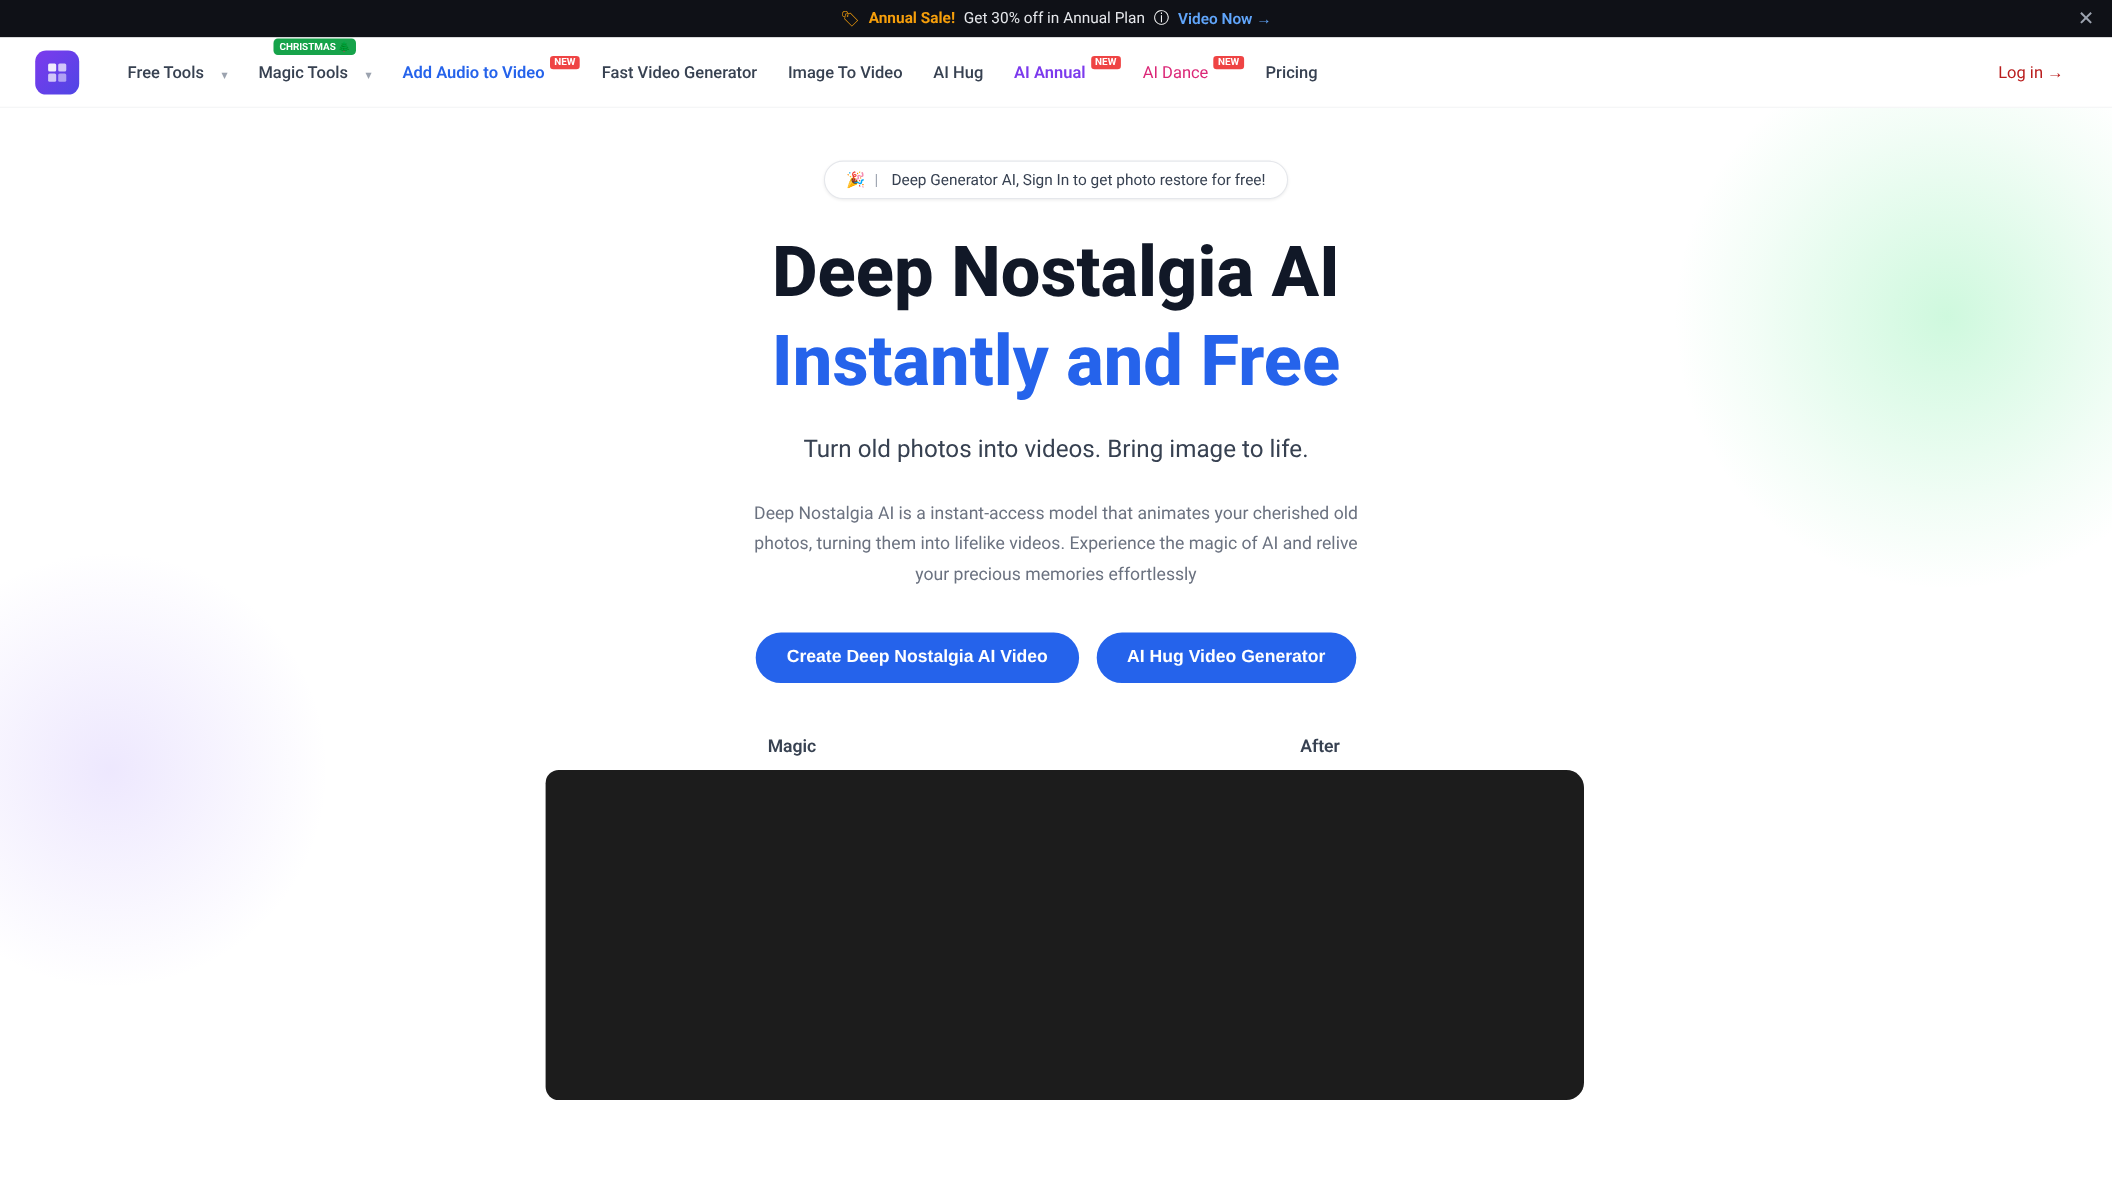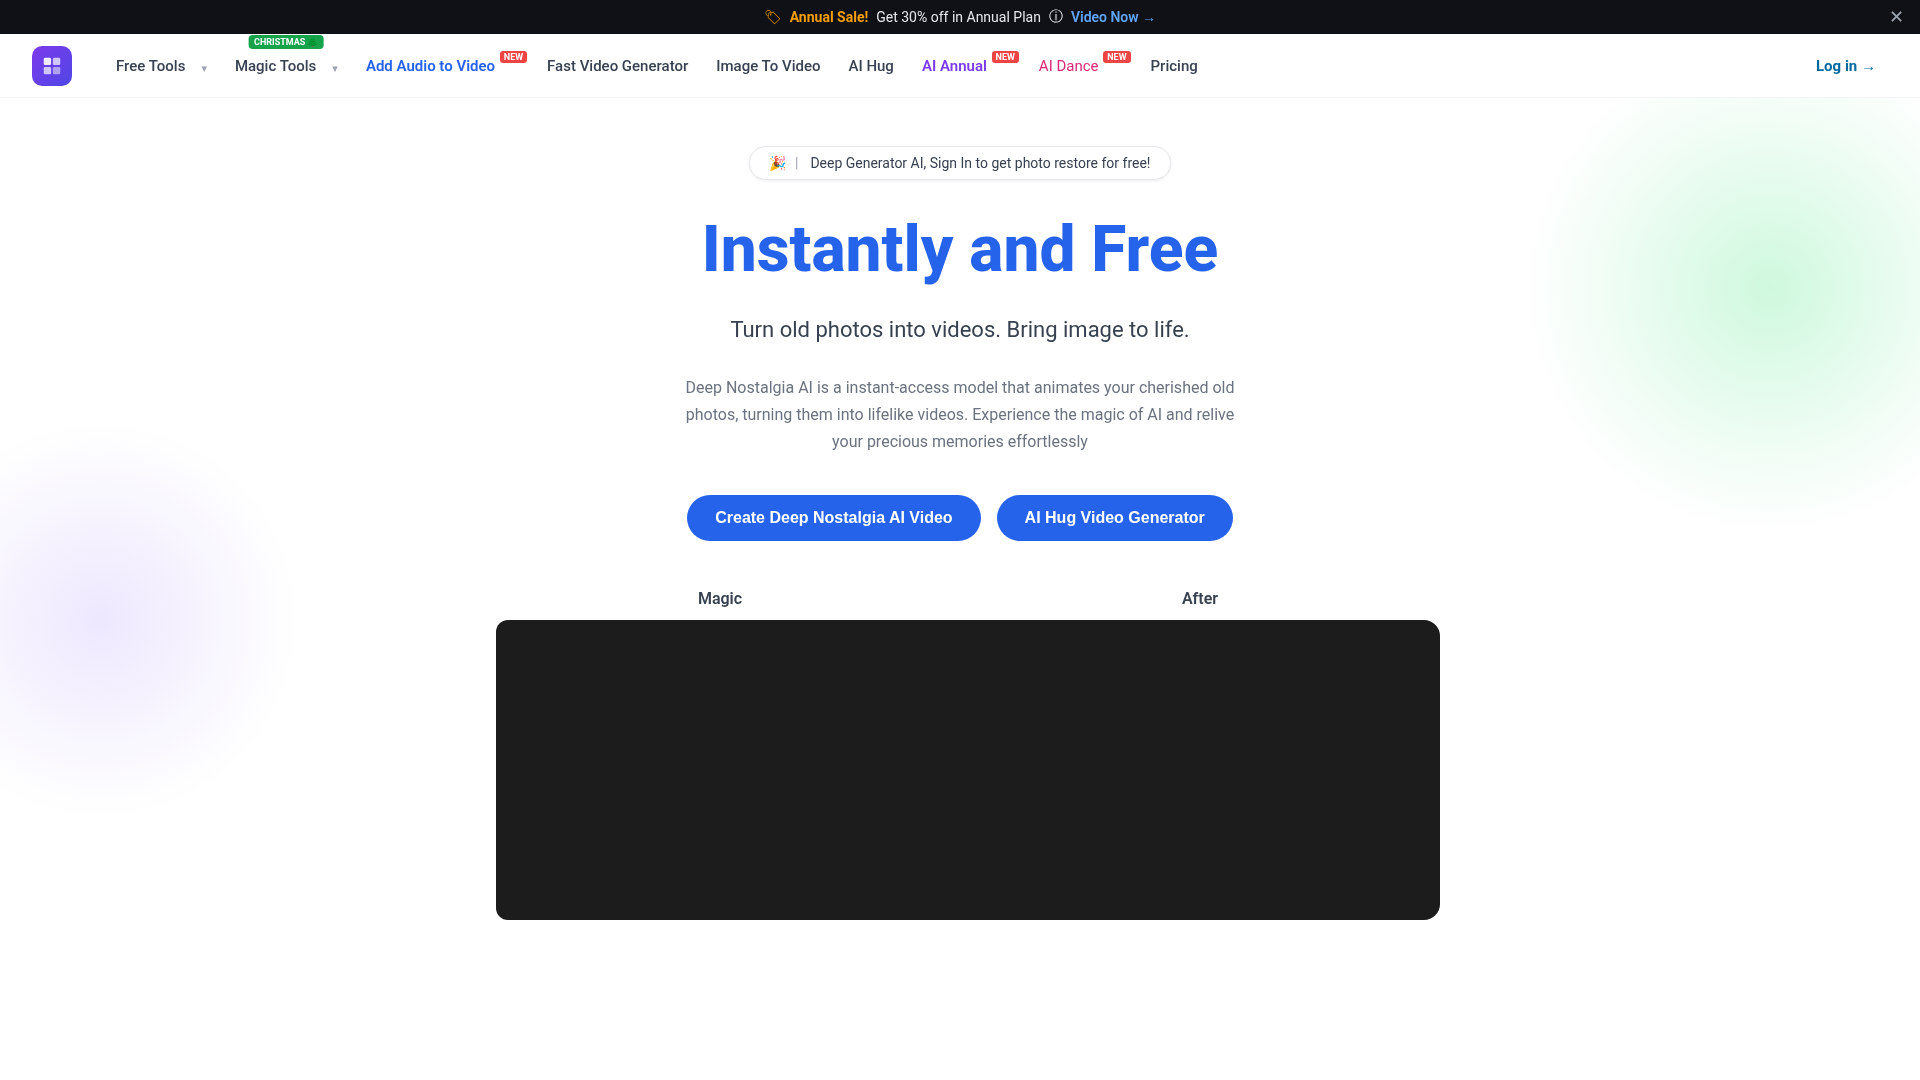--- a/index.html
+++ b/index.html
@@ -125,22 +125,22 @@
 
     .nav-right {
       display: flex;
       align-items: center;
       gap: 12px;
     }
     .log-in-btn {
       display: flex;
       align-items: flex-start;
       gap: 4px;
-      color: #0369a1;
-      font-weight: 700;
+      color: #b91c1c;
+      font-weight: 400;
       cursor: pointer;
       padding: 8px 12px;
       border-radius: 8px;
       font-size: 15px;
     }
 
     
     .main-content {
       display: flex;
       flex-direction: column;
@@ -374,20 +374,21 @@
 <main class="main-content">
   <div class="green-blob"></div>
   <div class="purple-blob"></div>
 
   <div class="sign-in-notice">
     <span>🎉</span>
     <span class="cursor">|</span>
     <span>Deep Generator AI, Sign In to get photo restore for free!</span>
   </div>
 
+  <h1 class="hero-title">Deep Nostalgia AI</h1>
   <h1 class="hero-title-blue">Instantly and Free</h1>
 
   <p class="hero-subtitle">Turn old photos into videos. Bring image to life.</p>
 
   <p class="hero-description">Deep Nostalgia AI is a instant-access model that animates your cherished old photos, turning them into lifelike videos. Experience the magic of AI and relive your precious memories effortlessly</p>
 
   <div class="cta-buttons">
     <button class="btn-primary">Create Deep Nostalgia AI Video</button>
     <button class="btn-secondary">AI Hug Video Generator</button>
   </div>

